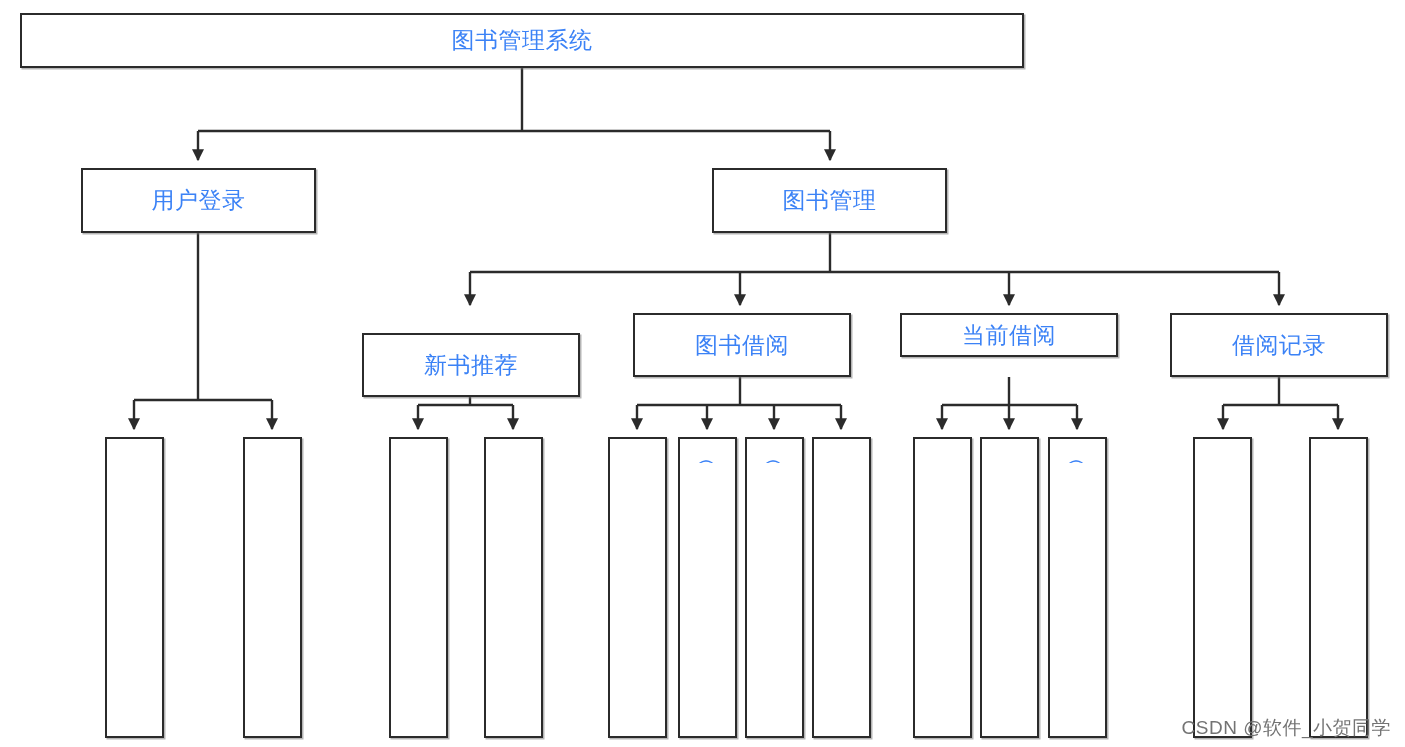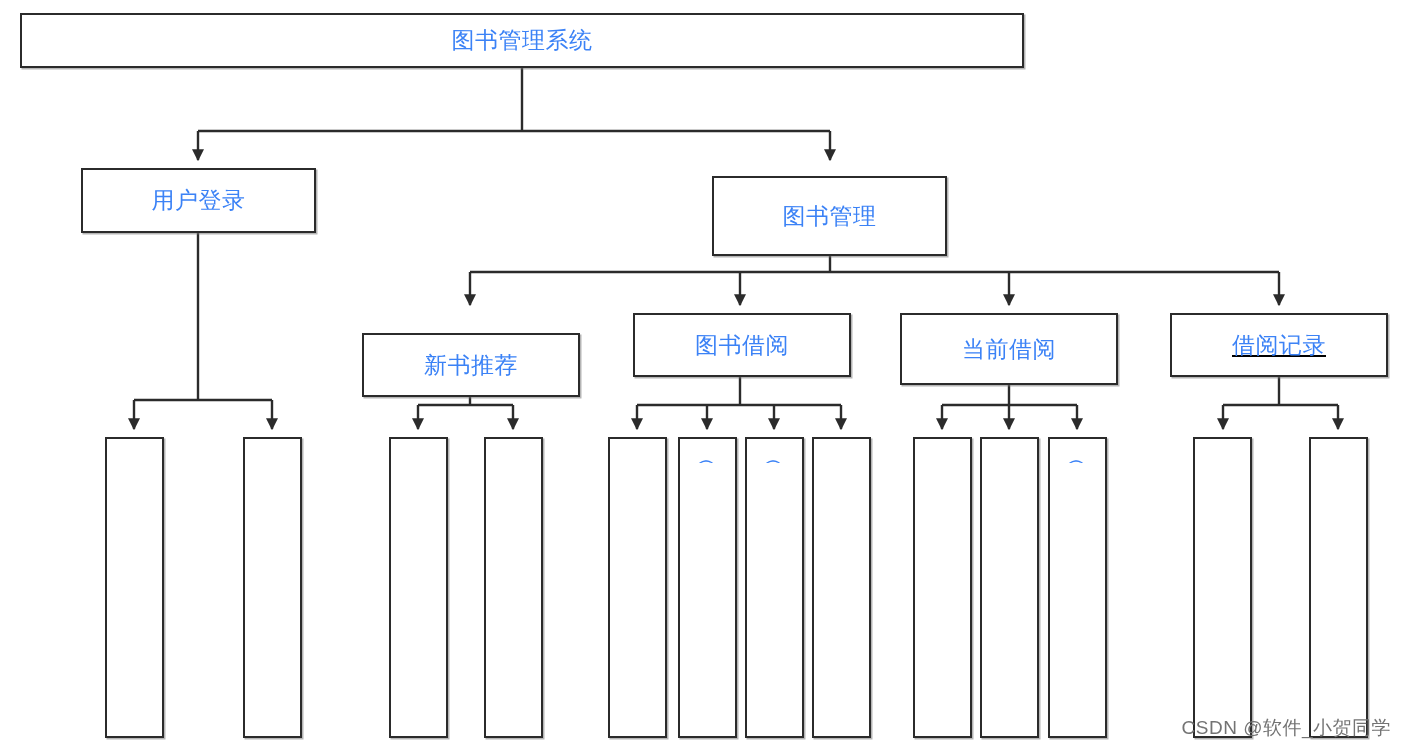--- a/index.html
+++ b/index.html
@@ -128,34 +128,34 @@
     </g>
   </svg>
 
   <div class="node" style="left:20px; top:13px; width:1004px; height:55px;">
     <span class="node-label">图书管理系统</span>
   </div>
 
   <div class="node" style="left:81px; top:168px; width:235px; height:65px;">
     <span class="node-label">用户登录</span>
   </div>
-  <div class="node" style="left:712px; top:176px; width:235px; height:80px;justify-content:center;">
+  <div class="node" style="left:712px; top:168px; width:235px; height:65px;justify-content:center;">
     <span class="node-label">图书管理</span>
   </div>
 
   <div class="node" style="left:362px; top:313px; width:218px; height:64px;margin-top:20px;">
     <span class="node-label">新书推荐</span>
   </div>
   <div class="node" style="left:633px; top:313px; width:218px; height:64px;">
     <span class="node-label">图书借阅</span>
   </div>
-  <div class="node" style="left:900px; top:313px; width:218px; height:72px;">
+  <div class="node" style="left:900px; top:313px; width:218px; height:44px;">
     <span class="node-label">当前借阅</span>
   </div>
-  <div class="node" style="left:1170px; top:313px; width:218px; height:64px;text-decoration:underline;">
+  <div class="node" style="left:1170px; top:313px; width:218px; height:64px;">
     <span class="node-label">借阅记录</span>
   </div>
 
   <div class="node leaf" style="left:105px; top:437px; width:59px; height:301px;">
     <span class="node-label">用户登录</span>
   </div>
   <div class="node leaf" style="left:243px; top:437px; width:59px; height:301px;">
     <span class="node-label">注销登录</span>
   </div>
 

